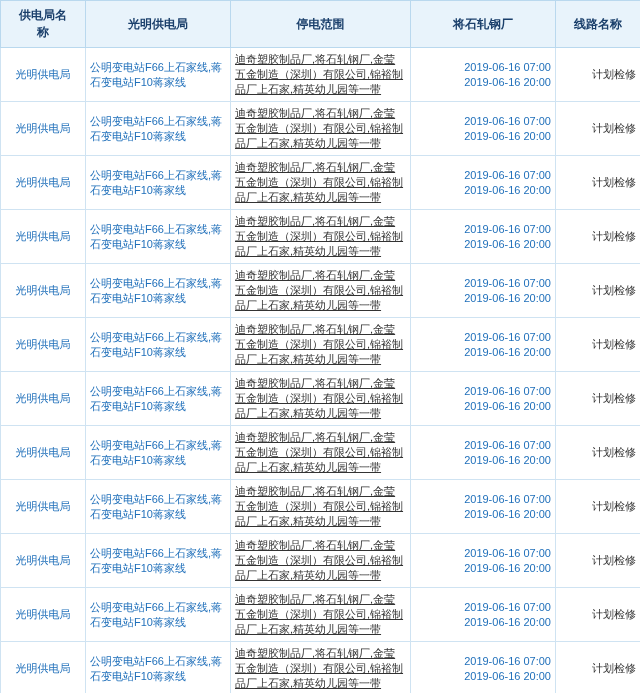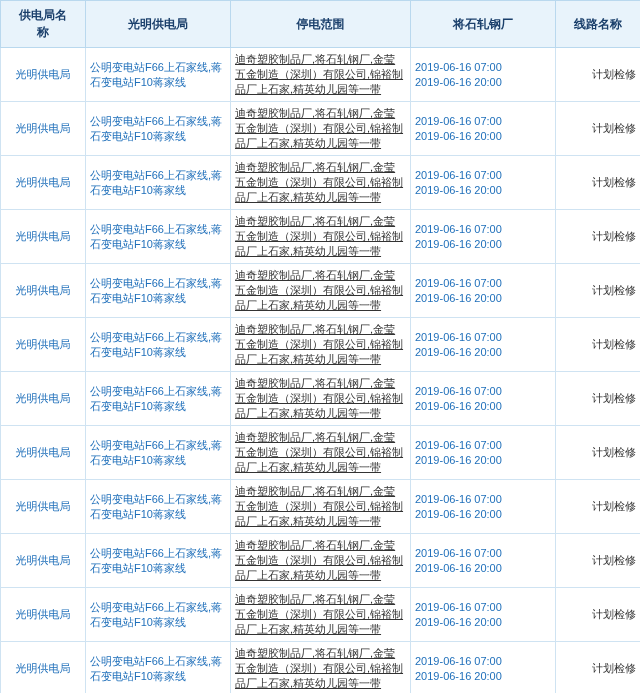--- a/index.html
+++ b/index.html
@@ -57,21 +57,21 @@
     color: #333333;
     padding-left: 5px;
     padding-right: 3px;
     text-decoration: underline;
   }
   td.scope.center {
     text-align: center;
     padding-left: 4px;
   }
   td.time {
-    text-align: left;
+    text-align: right;
     color: #1f6fba;
     white-space: pre-line;
   }
   td.reason {
     text-align: right;
     color: #333333;
   }
 </style>
 </head>
 <body>

